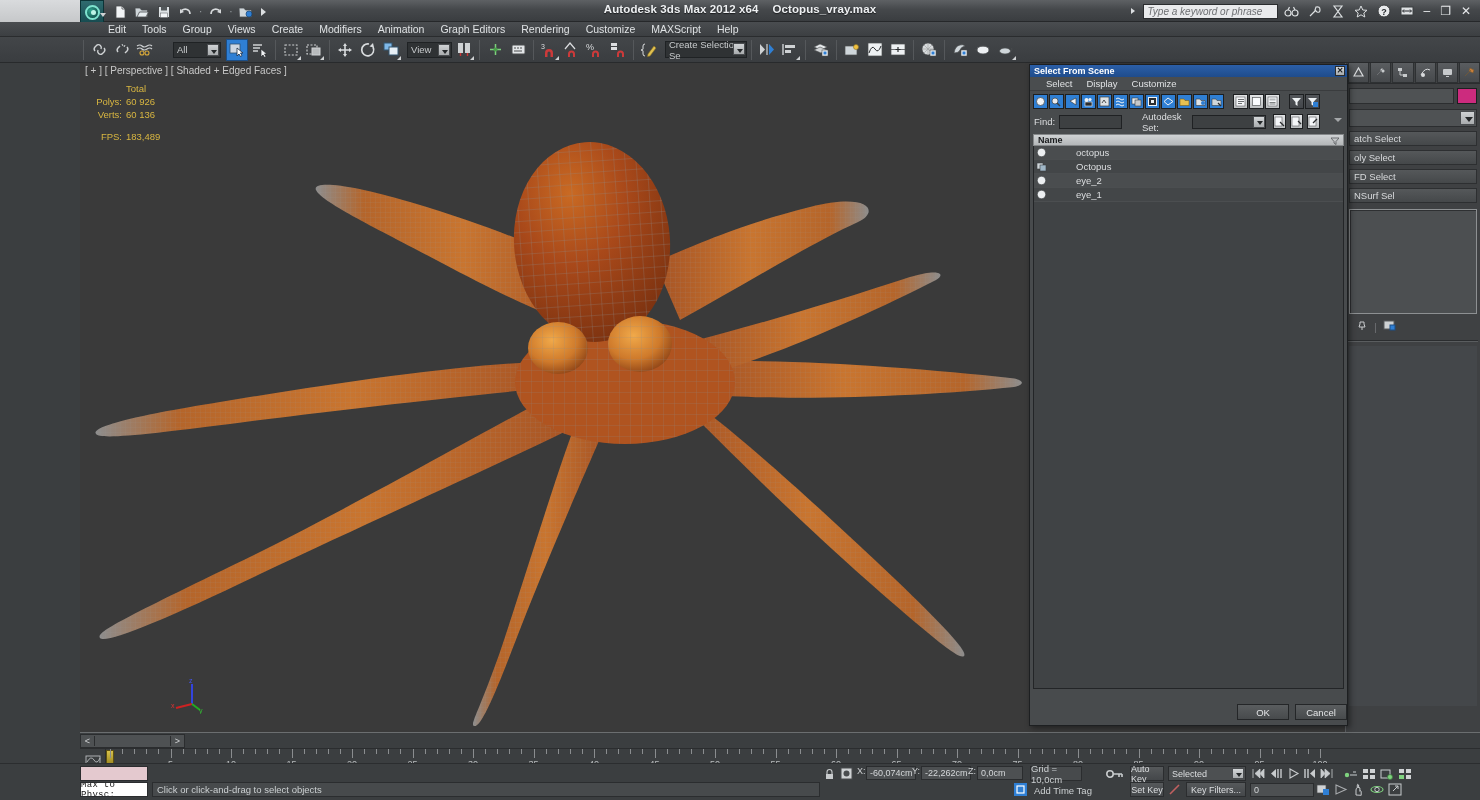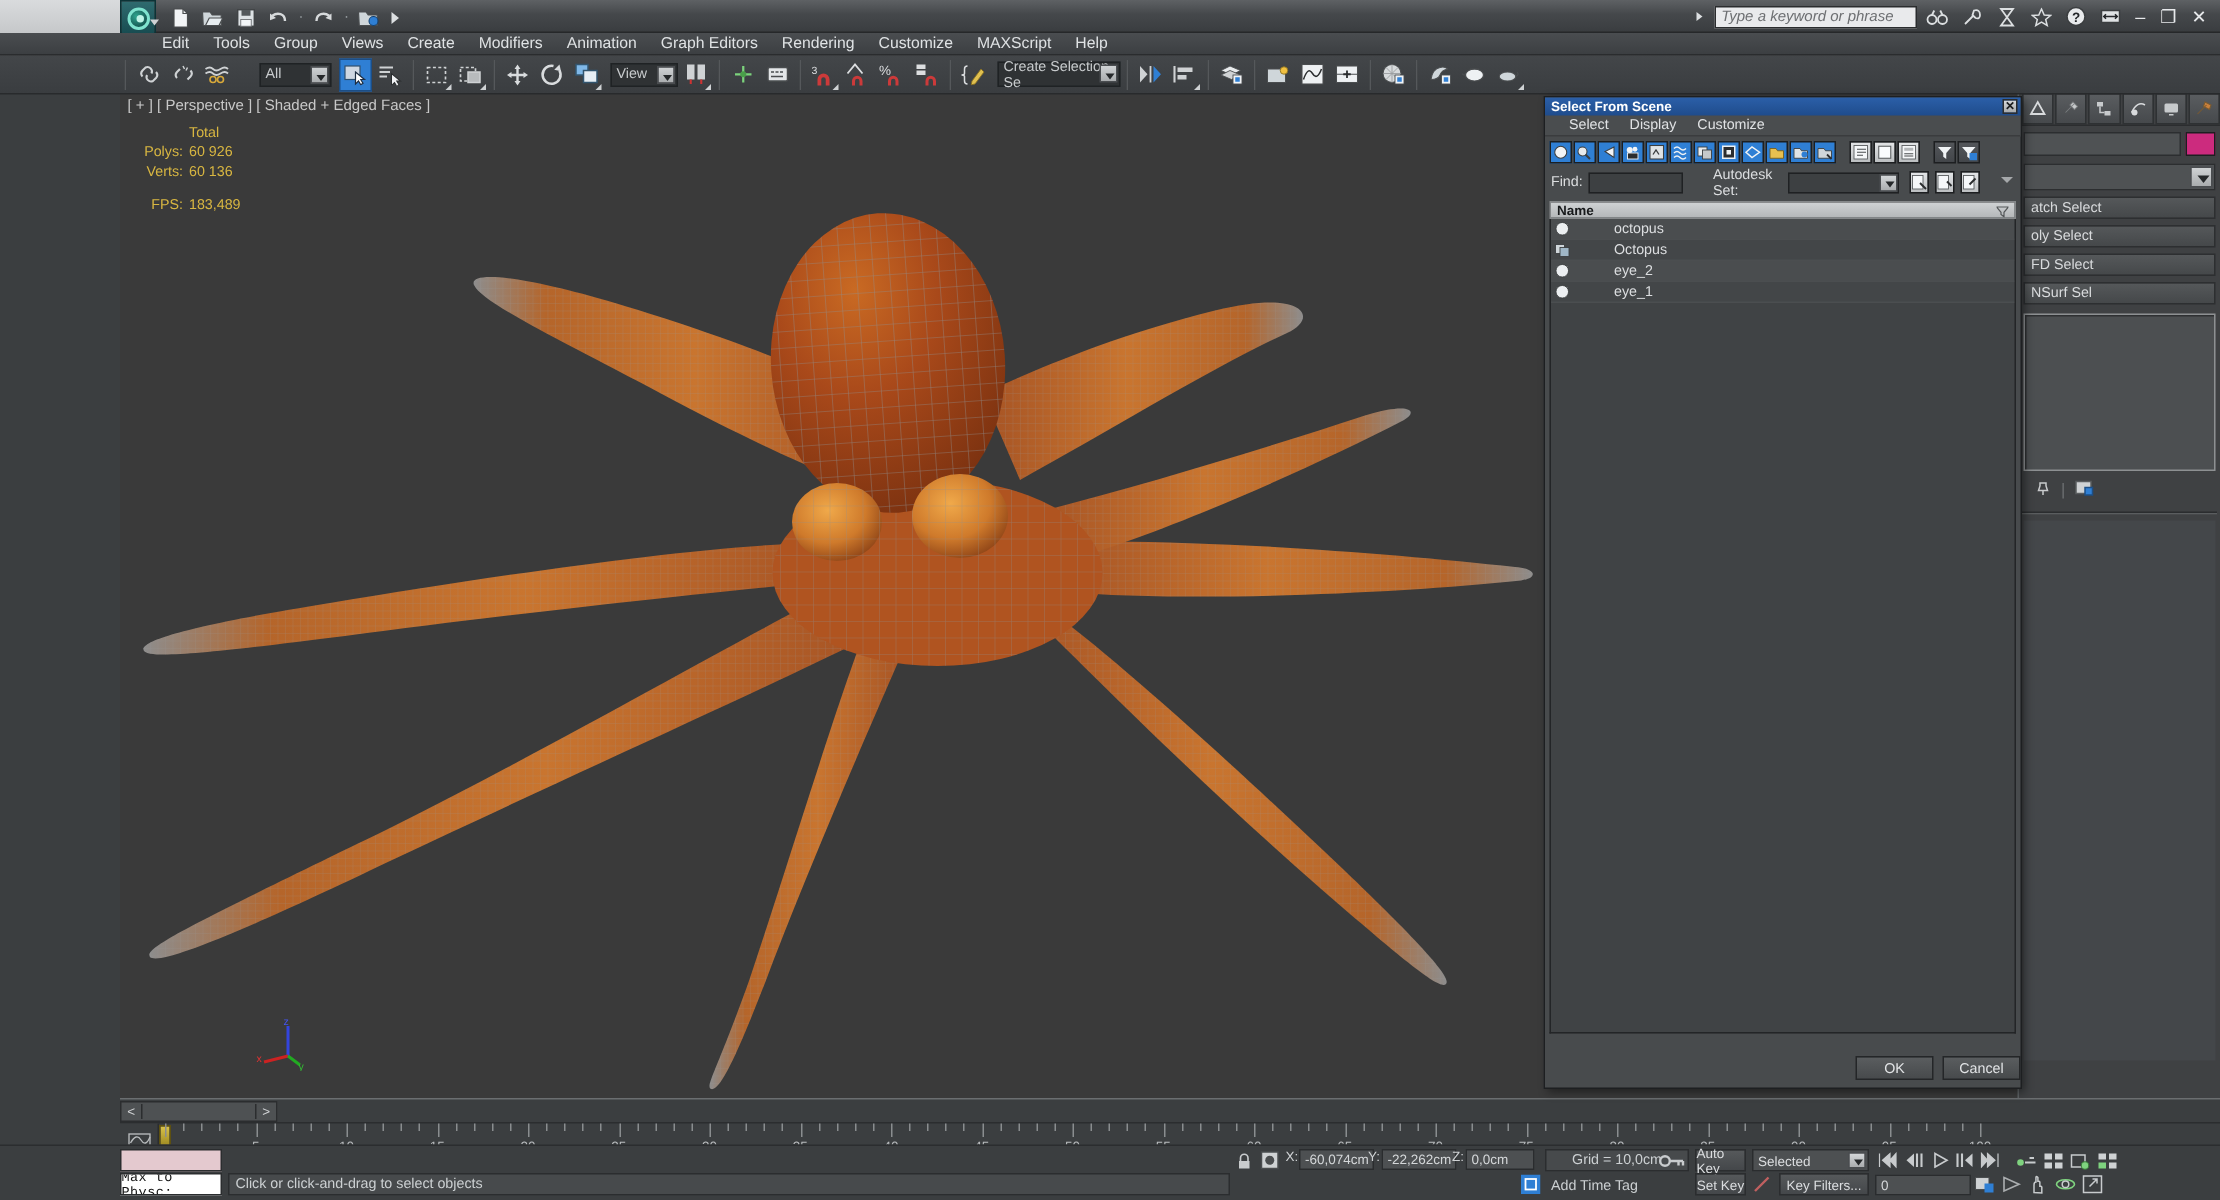--- a/index.html
+++ b/index.html
@@ -469,20 +469,23 @@
       <span class="qsep">·</span>
       <span class="qicon">
         <svg width="16" height="14" viewBox="0 0 16 14">
             <path d="M1 3 h5 l1.5 2 h6 v7 h-12 z" fill="#cfd6da" stroke="#4a4d4f" stroke-width=".8"></path>
             <circle cx="11" cy="9" r="3" fill="#2f7fd4" stroke="#14416f" stroke-width=".7"></circle>
           </svg>
       </span>
       <span class="tcaret" style="margin-left:2px;"></span>
     </div>
 
+    <div class="apptitle">
+      <span>Autodesk 3ds Max  2012 x64</span><span class="fname">Octopus_vray.max</span>
+    </div>
 
     <div class="tb-right">
       <span class="tcaret" style="border-left-width:4px;border-top-width:3px;border-bottom-width:3px;"></span>
       <div class="searchbox" title="Type a keyword or phrase">
         <span>Type a keyword or phrase</span>
       </div>
       <span class="qicon">
         <svg width="15" height="13" viewBox="0 0 15 13">
             <circle cx="4" cy="8" r="3" fill="none" stroke="#dcdfe1" stroke-width="1.2"></circle>
             <circle cx="11" cy="8" r="3" fill="none" stroke="#dcdfe1" stroke-width="1.2"></circle>
@@ -938,21 +941,21 @@
         </svg>
     </span>
 
     <span class="coordlbl" style="left:857px;">X:</span>
     <div class="coordfield" style="left:866px; top:2px; width:50px;">-60,074cm</div>
     <span class="coordlbl" style="left:912px;">Y:</span>
     <div class="coordfield" style="left:921px; top:2px; width:50px;">-22,262cm</div>
     <span class="coordlbl" style="left:968px;">Z:</span>
     <div class="coordfield" style="left:977px; top:2px; width:46px;">0,0cm</div>
 
-    <div class="statusfield" style="left:1030px; top:2px; width:96px; justify-content:center; padding-left:0;text-align:center;">Grid = 10,0cm</div>
+    <div class="statusfield" style="left:1030px; top:2px; width:52px; justify-content:center; padding-left:0;">Grid = 10,0cm</div>
 
     <span style="position:absolute;left:1014px;top:19px;">
       <svg width="13" height="13" viewBox="0 0 13 13">
           <rect x="0" y="0" width="13" height="13" fill="#2f7fd4"></rect>
           <rect x="3" y="3" width="7" height="7" fill="none" stroke="#fff" stroke-width="1.2"></rect>
         </svg>
     </span>
     <div class="statusfield" style="left:1030px; top:19px; width:76px; border:0; background:transparent;">Add Time Tag</div>
 
     <span style="position:absolute;left:1106px;top:4px;">

